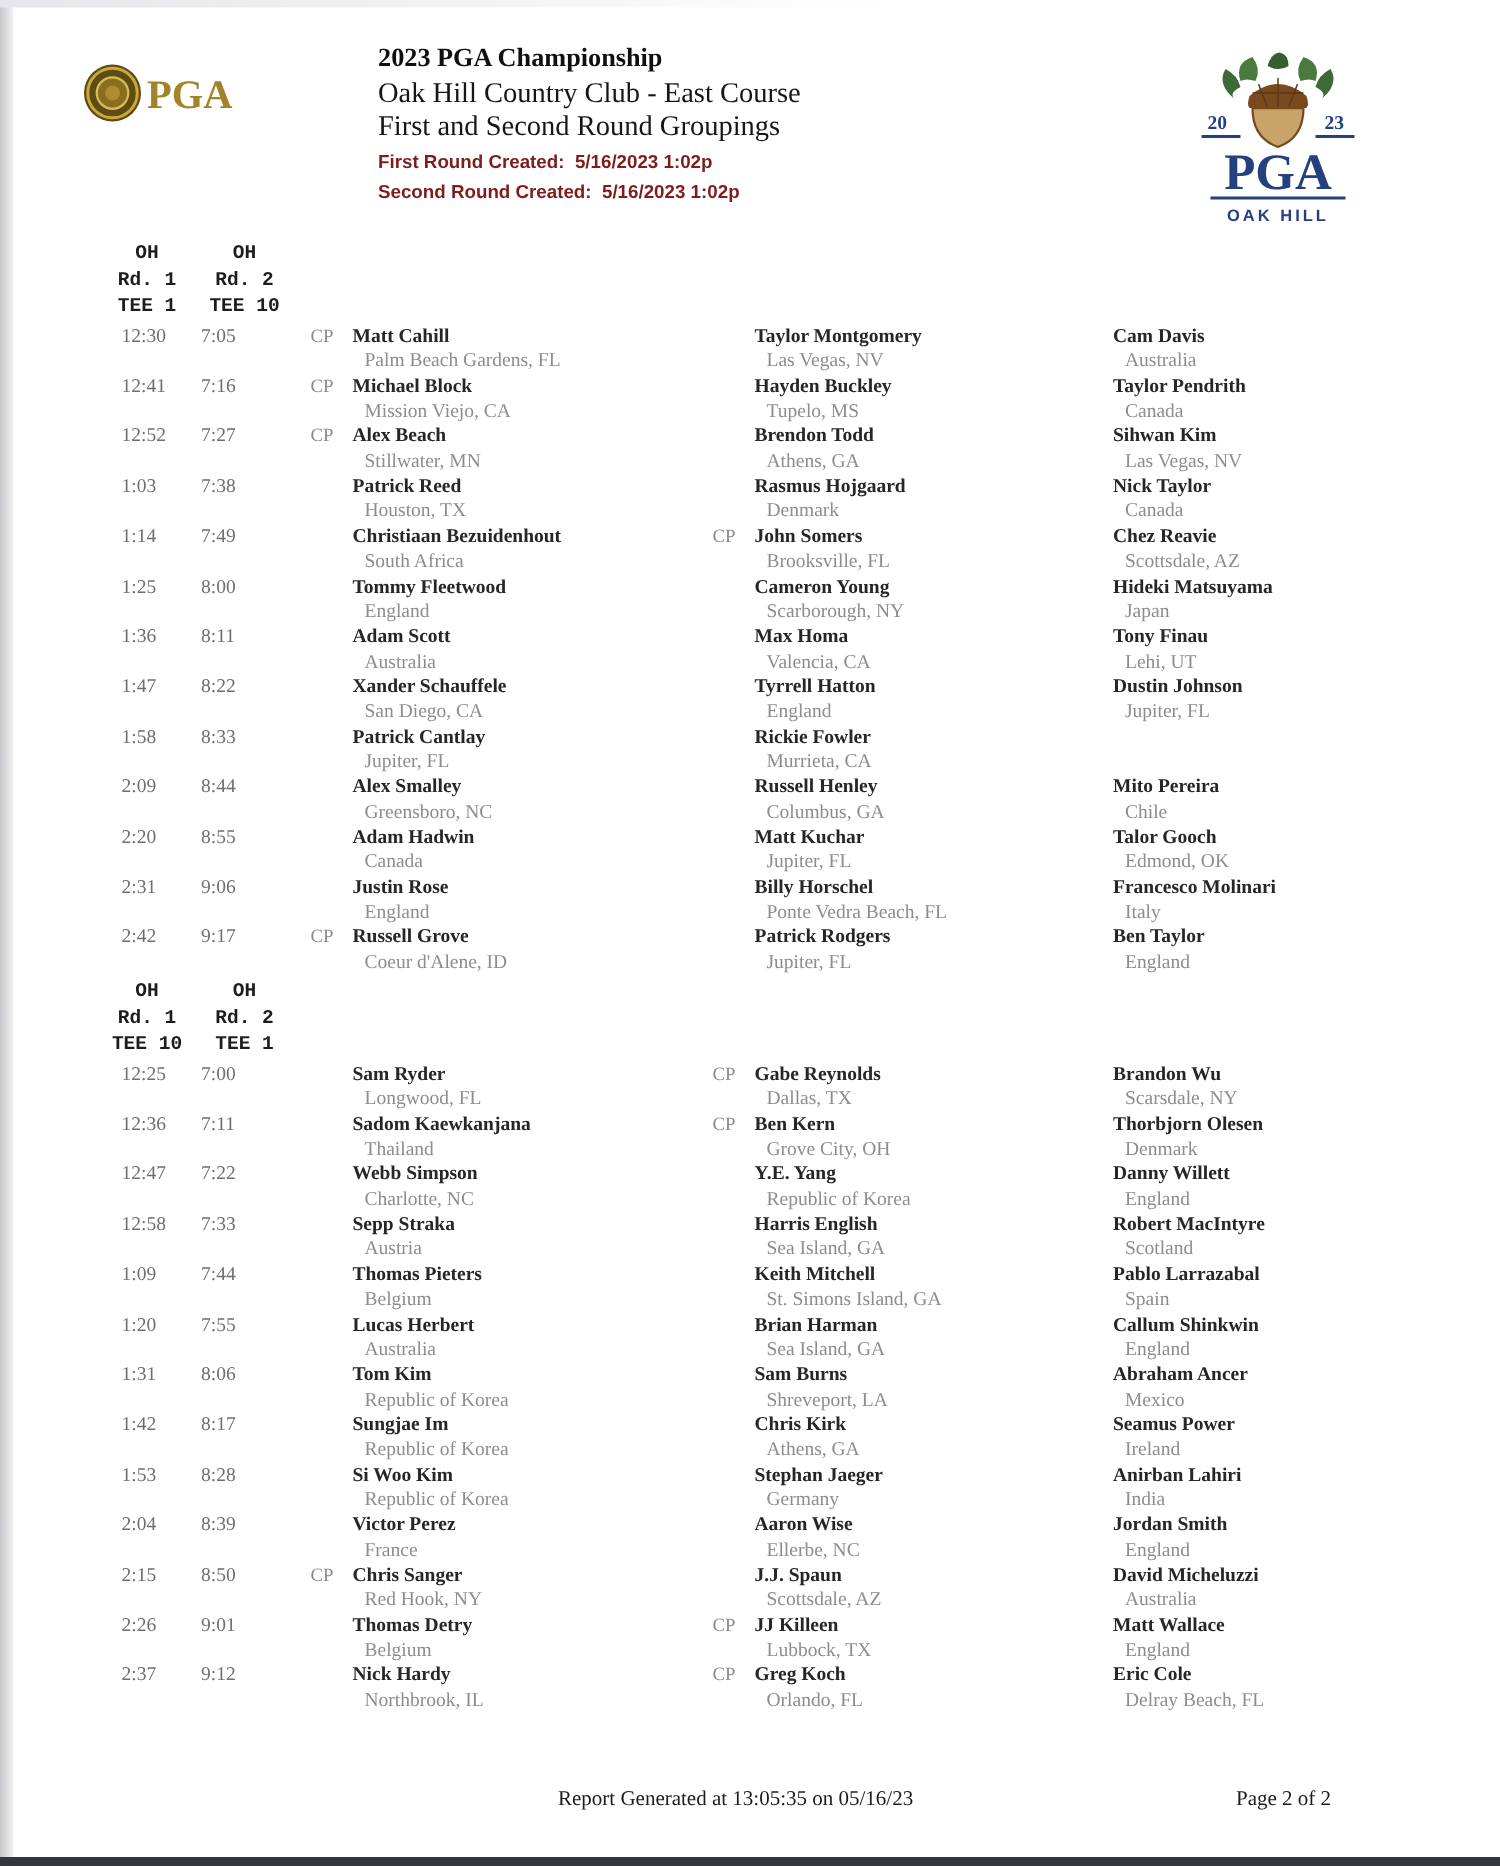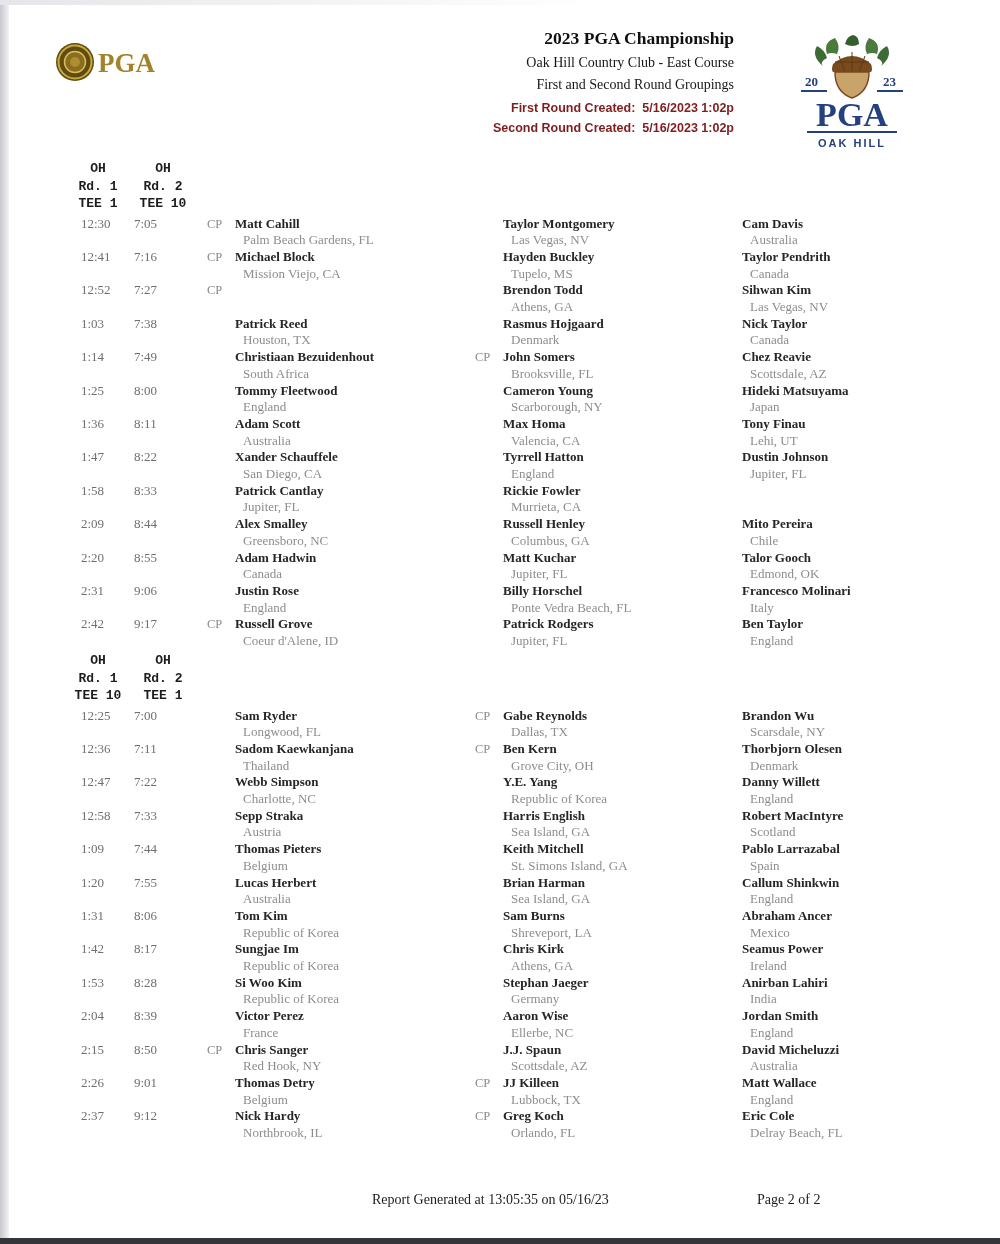--- a/index.html
+++ b/index.html
@@ -6,24 +6,24 @@
   .page{position:relative;width:1000px;height:1244px;background:#ffffff;overflow:hidden;
         font-family:"Liberation Mono",monospace;color:#2a2a2a;}
   
   .edge-left{position:absolute;left:0;top:0;width:9px;height:100%;
              background:linear-gradient(to right,#c7c7cd,#f3f3f6);}
   .edge-top{position:absolute;left:0;top:0;width:60%;height:5px;
             background:linear-gradient(to right,#e6e6ea,#ffffff);}
   .edge-bottom{position:absolute;left:0;bottom:0;width:100%;height:6px;background:#35363b;}
 
   
-  .hdr-center{position:absolute;left:234px;top:28px;width:500px;text-align:right;
+  .hdr-center{position:absolute;left:252px;top:28px;width:500px;text-align:left;
               font-family:"Liberation Serif",serif;}
   .hdr-title{font-size:17.5px;font-weight:bold;color:#101010;margin-bottom:3px;}
-  .hdr-sub{font-size:14px;color:#161616;line-height:21.5px;}
+  .hdr-sub{font-size:19px;color:#161616;line-height:21.5px;}
   .hdr-created{font-family:"Liberation Sans",sans-serif;font-size:12.5px;color:#7f1d1d;
                margin-top:6px;white-space:pre;font-weight:bold;}
   .logo-left{position:absolute;left:52px;top:38px;}
   .logo-right{position:absolute;left:793px;top:34px;}
 
   
   .section{position:absolute;left:0;width:1000px;padding-left:24px;}
   .sec1{top:160px;}
   .sec2{top:652px;}
   .sec-hdr{display:flex;font-weight:bold;font-size:13px;line-height:17.5px;color:#1d1d1d;
@@ -43,21 +43,21 @@
   .p3{flex:1;}
   .cp{width:22px;margin-right:6px;color:#8a8a8a;font-size:12.5px;flex:none;}
   .nm{flex:1;min-width:0;}
   .n{font-weight:bold;color:#262626;white-space:nowrap;}
   .h{color:#8d8d8d;padding-left:8px;white-space:nowrap;}
 
   
   .footer{position:absolute;top:1192px;left:0;width:1000px;
           font-family:"Liberation Serif",serif;font-size:14px;color:#1c1c1c;}
   .f-gen{position:absolute;left:372px;top:0;}
-  .f-page{position:absolute;left:757px;top:0;}
+  .f-page{position:absolute;left:824px;top:0;}
 </style>
 </head>
 <body>
 
 <div class="page">
   <div class="edge-left"></div>
   <div class="edge-top"></div>
 
   <div class="logo-left">
     <svg width="120" height="48" viewBox="0 0 120 48">
@@ -166,20 +166,24 @@
               <div class="n">Taylor Pendrith</div>
               <div class="h">Canada</div>
             </div>
           </div>
         </div>
         <div class="row">
           <div class="t t1">12:52</div>
           <div class="t t2">7:27</div>
           <div class="p p1">
             <span class="cp">CP</span>
+            <div class="nm">
+              <div class="n">Alex Beach</div>
+              <div class="h">Stillwater, MN</div>
+            </div>
           </div>
           <div class="p p2">
             <span class="cp"></span>
             <div class="nm">
               <div class="n">Brendon Todd</div>
               <div class="h">Athens, GA</div>
             </div>
           </div>
           <div class="p p3">
             <div class="nm">

